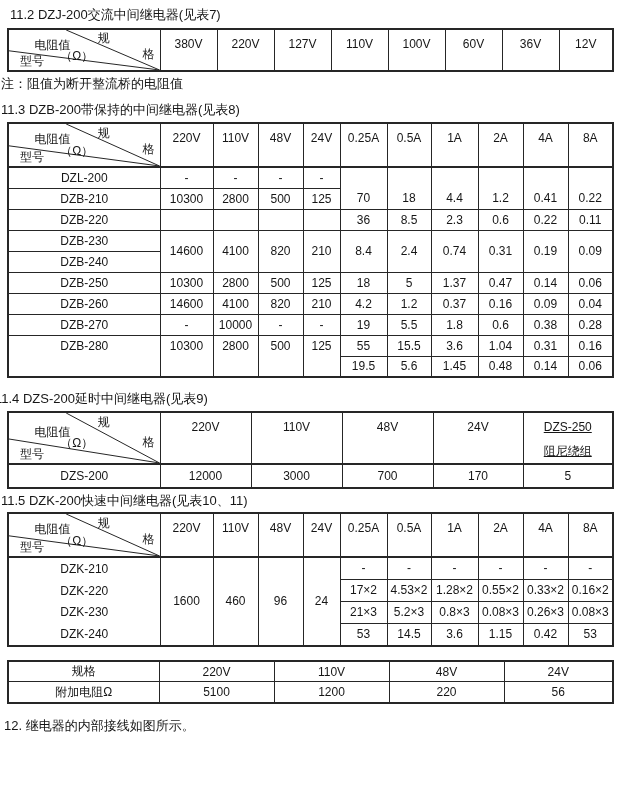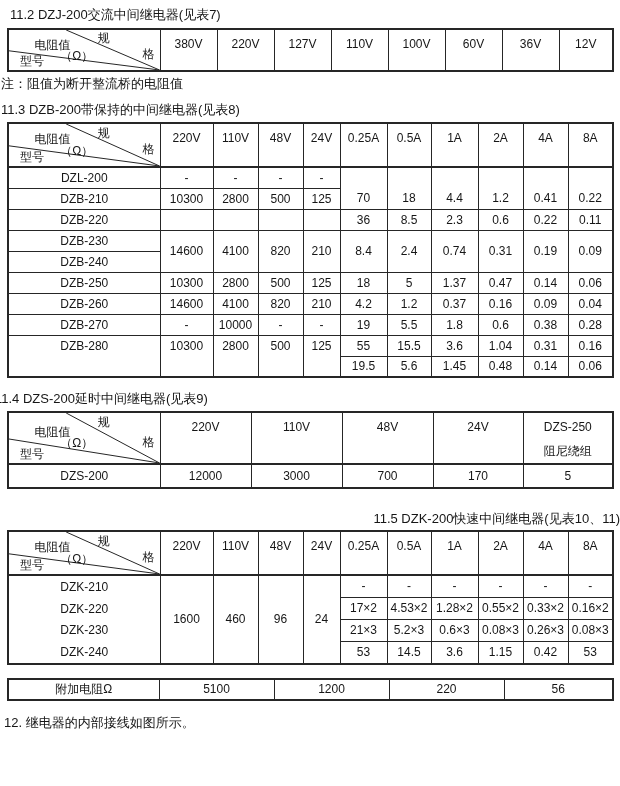--- a/index.html
+++ b/index.html
@@ -7,21 +7,21 @@
     width:620px;height:786px;overflow:hidden;background:#fff;color:#161616;
     font-family:"Liberation Sans","DejaVu Sans",sans-serif;
   }
   .h{font-size:13px;line-height:15px;white-space:nowrap;}
   .pad-top{padding-top:7px;}
   .ind10{margin-left:10px;}
   .ind1{margin-left:1px;}
   .ind4{margin-left:4px;}
   .clip{margin-left:-5px;}
   .mt4{margin-top:4px;} .mt5{margin-top:5px;} .mt6{margin-top:6px;}
-  .mt9{margin-top:22px;text-align:right;} .mt11{margin-top:11px;} .mt13{margin-top:13px;} .mt14{margin-top:14px;}
+  .mt9{margin-top:4px;} .mt11{margin-top:11px;} .mt13{margin-top:13px;} .mt14{margin-top:14px;}
 
   table.tbl{
     border-collapse:collapse;table-layout:fixed;
     width:605px;margin-left:7px;
     border:2px solid #262626;
   }
   .tbl td{
     border:1px solid #262626;text-align:center;vertical-align:middle;
     font-size:12px;padding:0;overflow:hidden;white-space:nowrap;
   }
@@ -39,21 +39,21 @@
   .lbl-ohm{left:34%;top:50%;}
   .lbl-mdl{left:11px;bottom:2px;}
   td.corner.tall .lbl-rz{top:26%;} td.corner.tall .lbl-ohm{top:48%;}
 
   td.vab{vertical-align:bottom;}
   td.vab>div{height:21px;display:flex;align-items:center;justify-content:center;}
   td.vat{vertical-align:top;}
   td.vat>div{height:21px;display:flex;align-items:center;justify-content:center;}
   td.stack4{vertical-align:top;}
   td.stack4>div{height:21.7px;display:flex;align-items:center;justify-content:center;}
-  td.twoline{vertical-align:top;padding-top:6px;}
+  td.twoline{vertical-align:top;padding-top:6px;text-decoration:underline;}
   td.twoline>div:first-child{margin-bottom:9px;}
 </style>
 </head>
 <body>
 
 <div class="h pad-top ind10">11.2 DZJ-200交流中间继电器(见表7)</div>
 
 <table class="tbl mt6">
   <colgroup>
       <col style="width:152px">
@@ -373,21 +373,21 @@
     <td>17×2</td>
     <td>4.53×2</td>
     <td>1.28×2</td>
     <td>0.55×2</td>
     <td>0.33×2</td>
     <td>0.16×2</td>
   </tr>
   <tr class="h21">
     <td>21×3</td>
     <td>5.2×3</td>
-    <td>0.6×3</td>
+    <td>0.8×3</td>
     <td>0.08×3</td>
     <td>0.26×3</td>
     <td>0.08×3</td>
   </tr>
   <tr class="h21">
     <td>53</td>
     <td>14.5</td>
     <td>3.6</td>
     <td>1.15</td>
     <td>0.42</td>
@@ -398,20 +398,27 @@
 
 <table class="tbl mt13">
   <colgroup>
       <col style="width:151px">
       <col style="width:115px">
       <col style="width:115px">
       <col style="width:115px">
       <col style="width:109px">
     </colgroup>
   <tbody>
+      <tr class="h21">
+    <td>规格</td>
+    <td>220V</td>
+    <td>110V</td>
+    <td>48V</td>
+    <td>24V</td>
+  </tr>
   <tr class="h21">
     <td>附加电阻Ω</td>
     <td>5100</td>
     <td>1200</td>
     <td>220</td>
     <td>56</td>
   </tr>
 </tbody>
   </table>
 

